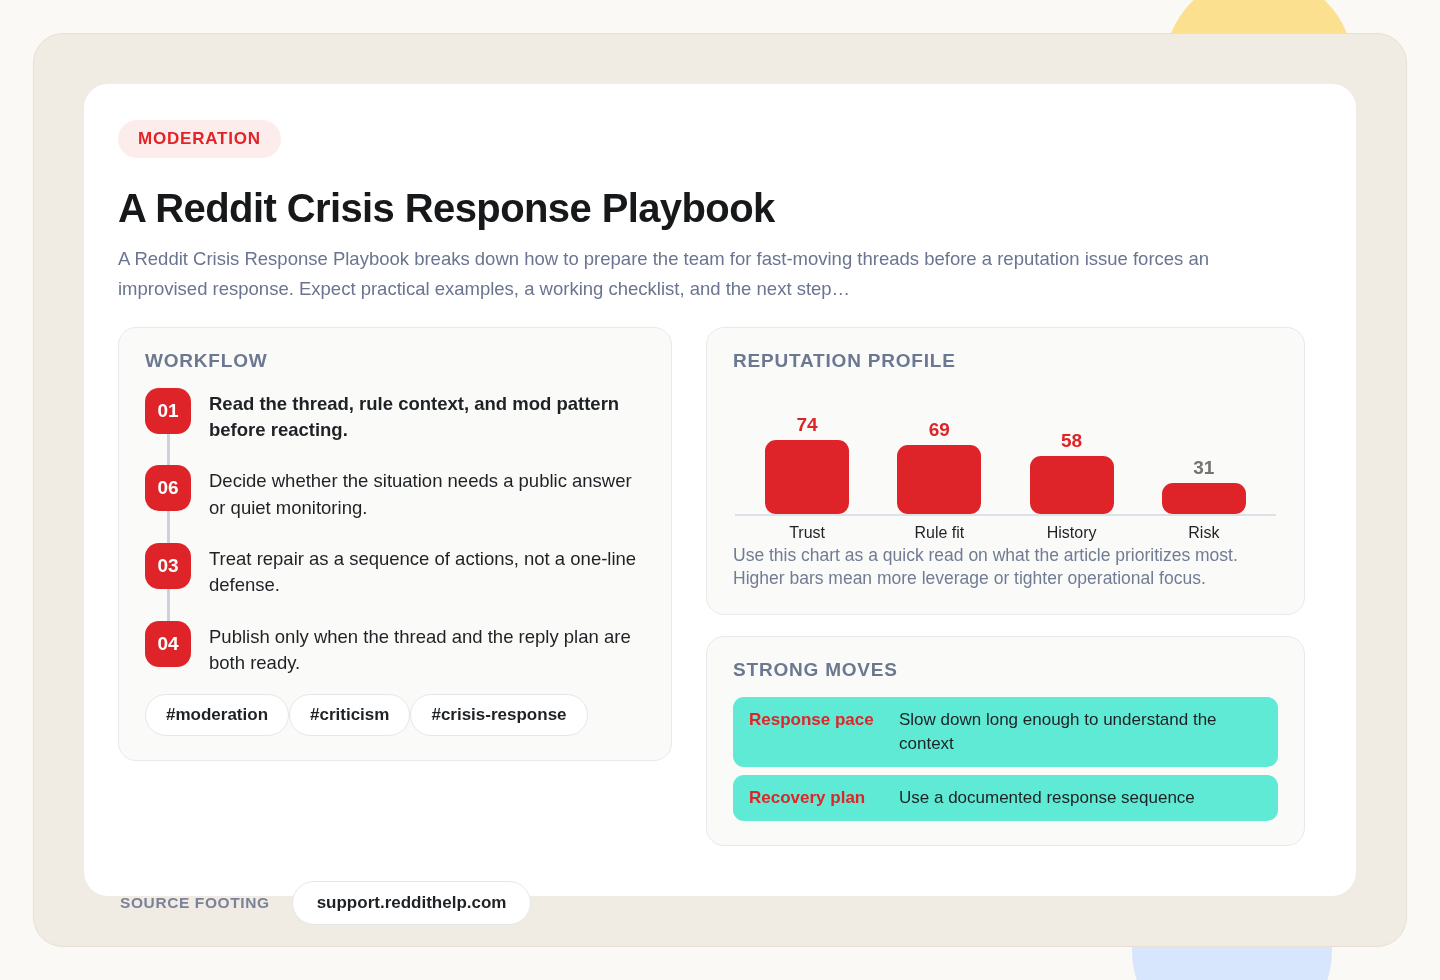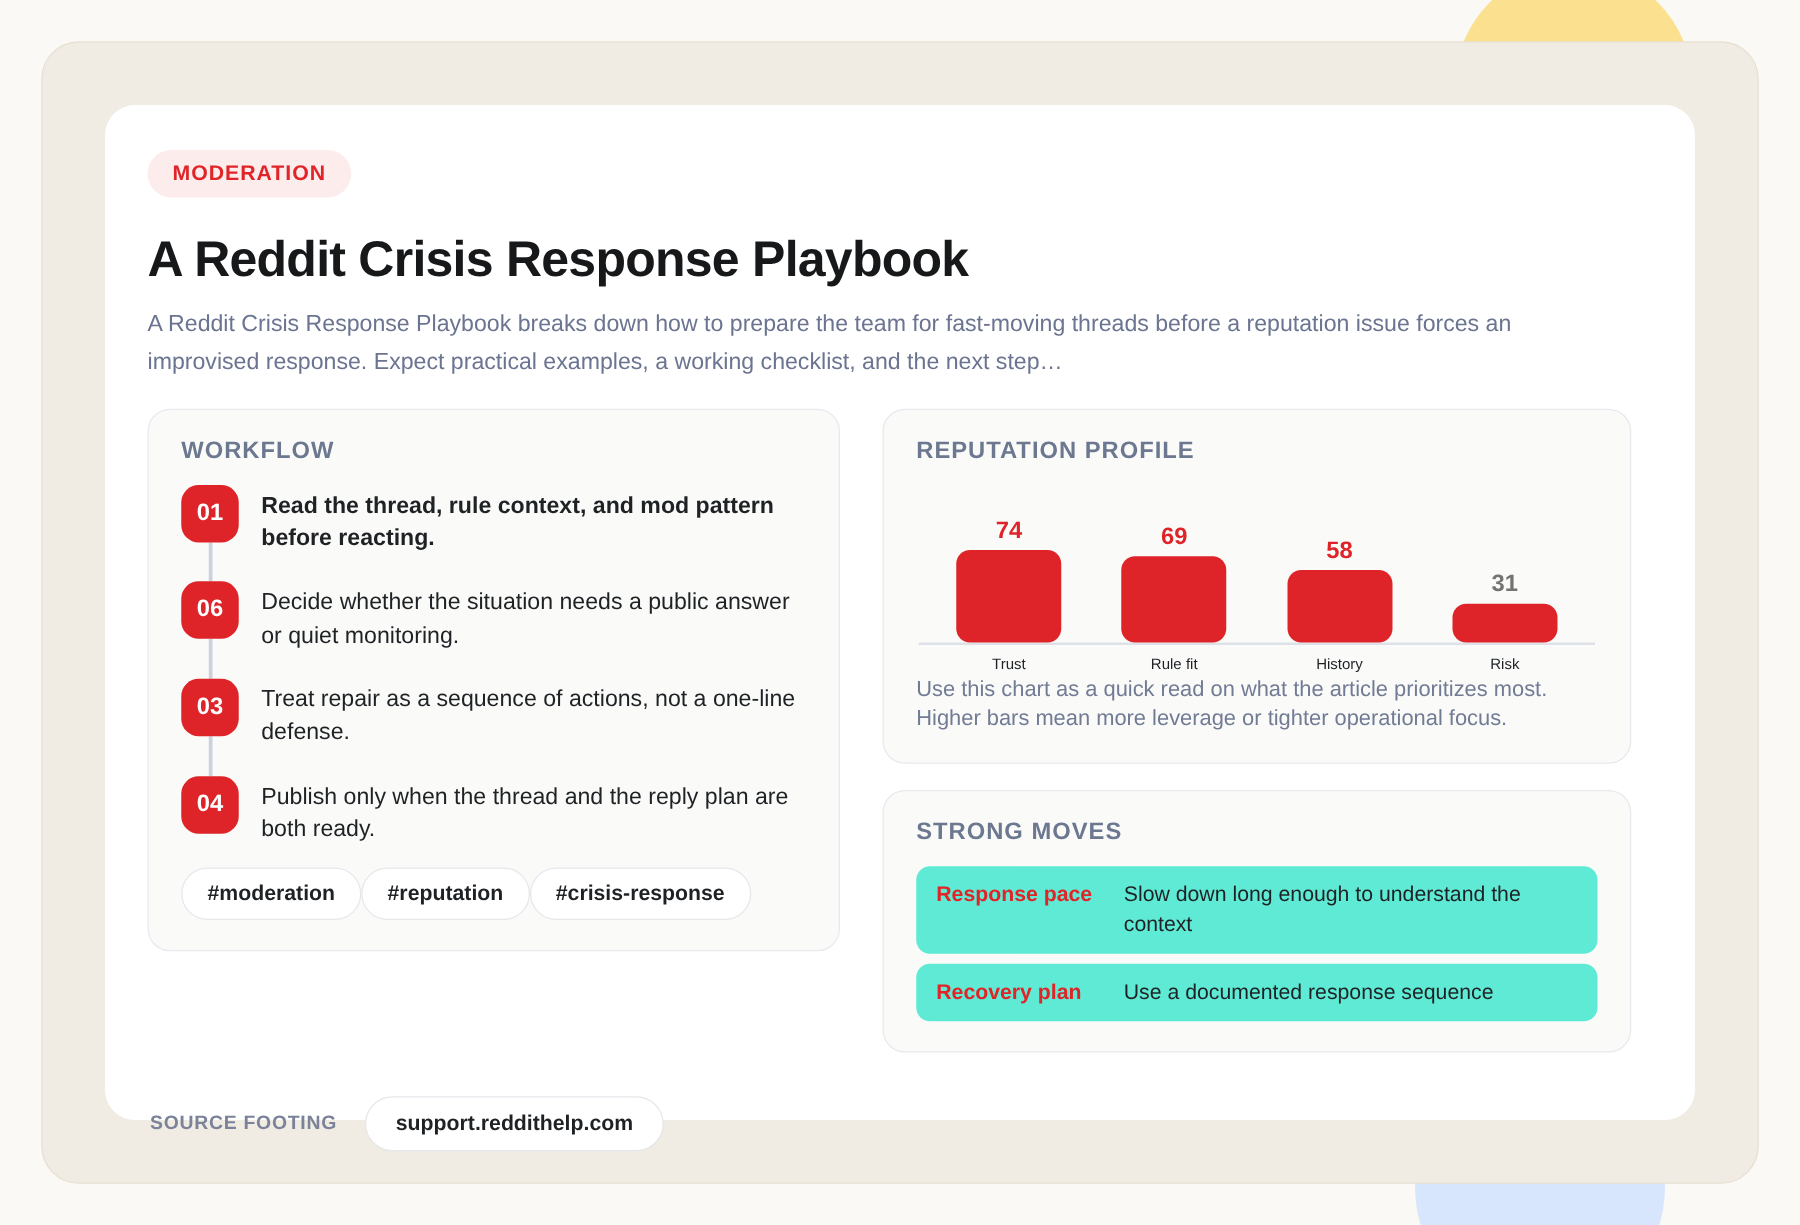--- a/index.html
+++ b/index.html
@@ -216,21 +216,21 @@
     margin: 0 2px;
   }
   .chart-labels {
     display: flex;
     margin: 0 8px;
     padding-top: 8px;
   }
   .chart-label {
     flex: 1 1 0;
     text-align: center;
-    font-size: 12px;
+    font-size: 16px;
     color: #1F2225;
   }
   .chart-caption {
     margin-top: 2px;
     font-size: 17.5px;
     line-height: 1.33;
     color: #717B94;
     position: relative;
     z-index: 5;
     width: 560px;
@@ -331,21 +331,21 @@
           <div class="step">
 
             <div class="step-badge">04</div>
             <div class="step-text">Publish only when the thread and the reply plan are both ready.</div>
           </div>
 
         </div>
 
         <div class="tags">
           <span class="tag">#moderation</span>
-          <span class="tag">#reputation</span>
+          <span class="tag">#criticism</span>
           <span class="tag">#crisis-response</span>
         </div>
       </div>
     </div>
 
     <div class="col-right">
 
       <div class="panel chart-panel">
         <div class="panel-title">REPUTATION PROFILE</div>
 

